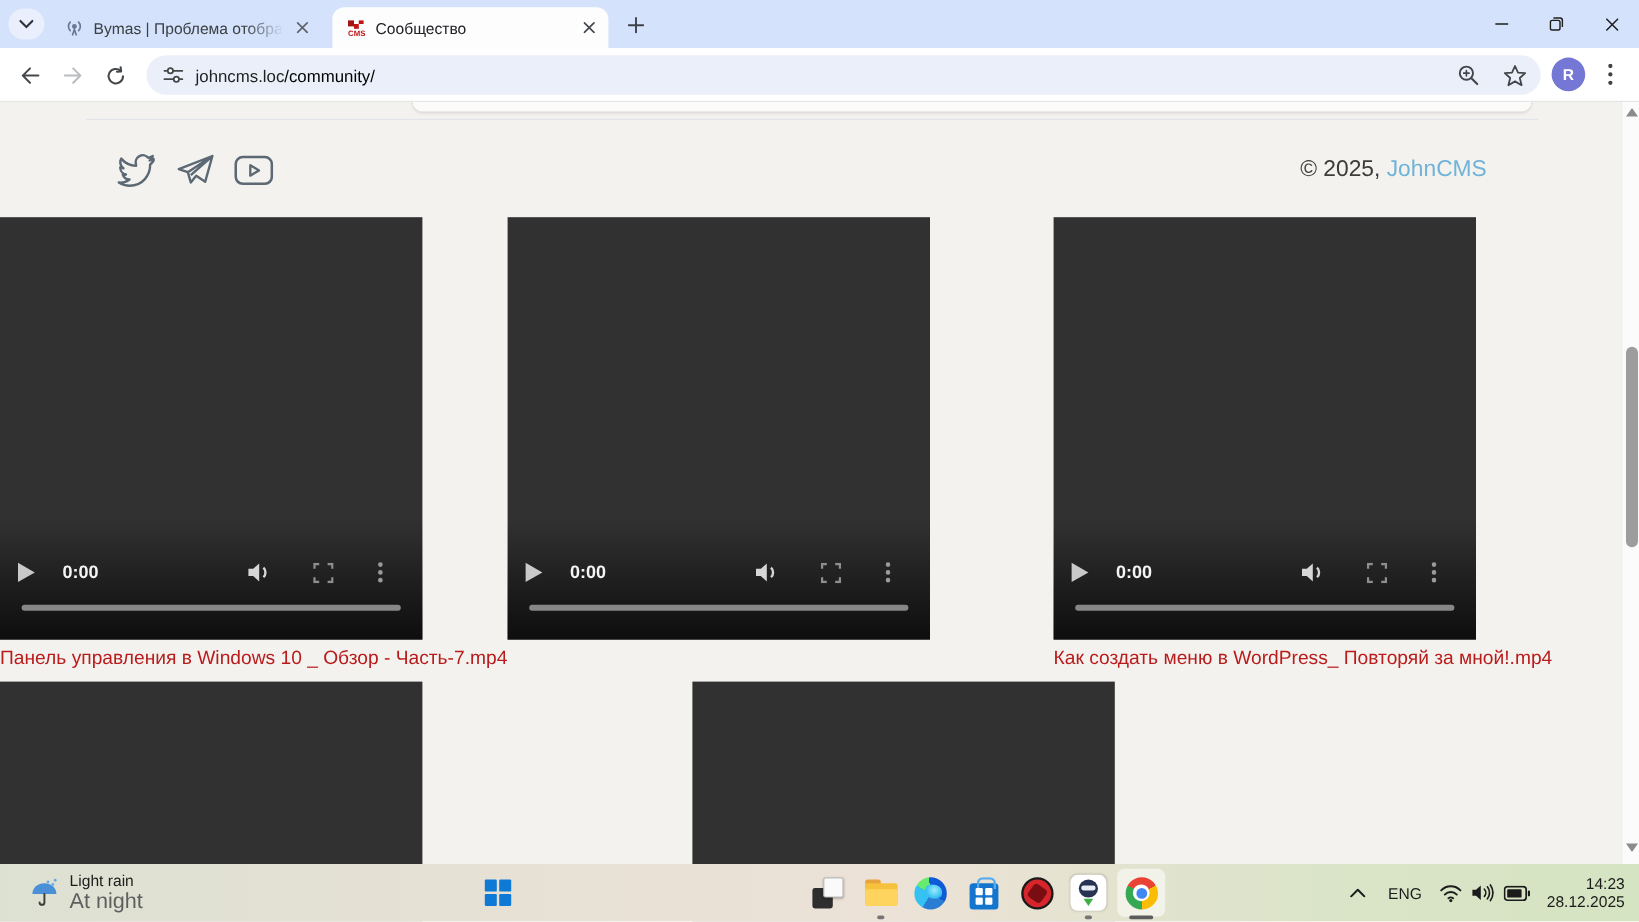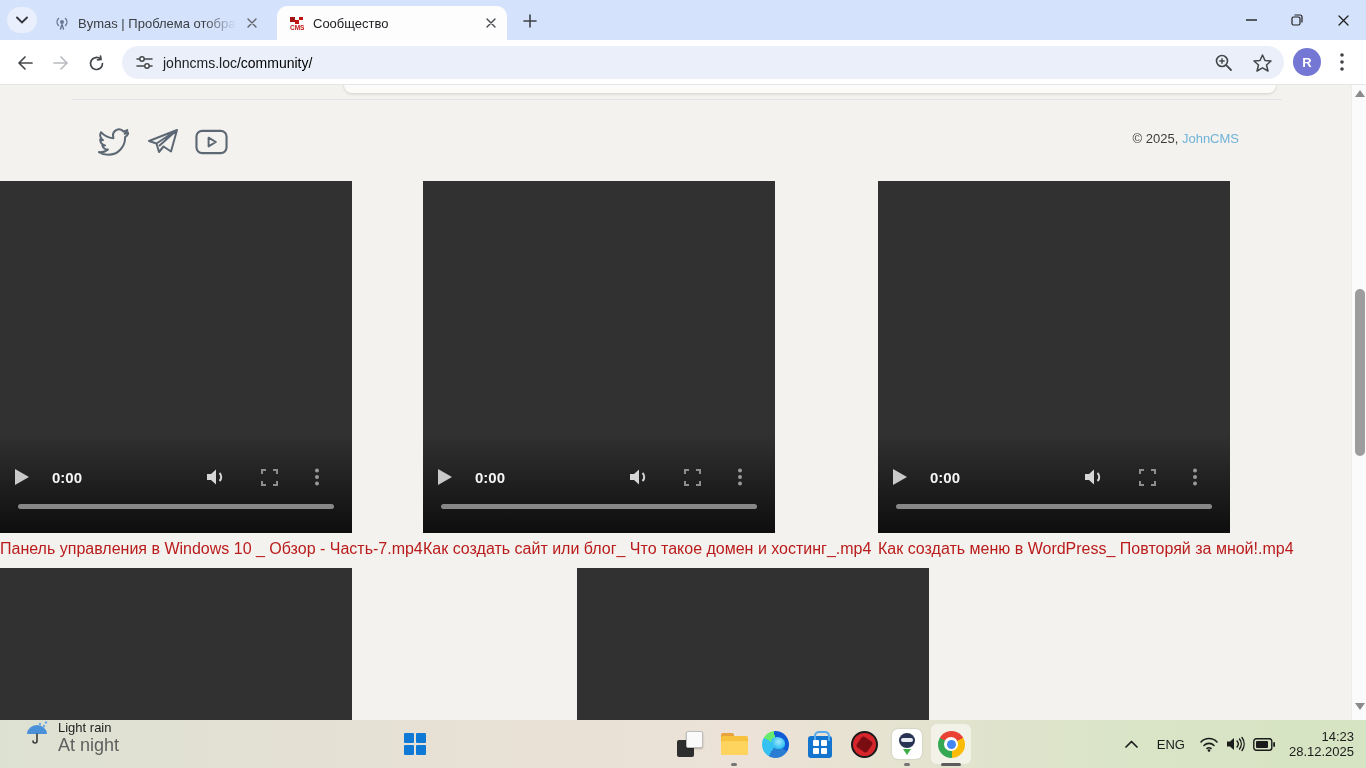--- a/index.html
+++ b/index.html
@@ -30,21 +30,21 @@
   .omni-right { position:absolute; right:12px; top:0; height:33px; display:flex; align-items:center; gap:20px; }
   .avatar { position:absolute; right:45px; top:8px; width:28px; height:28px; border-radius:50%; background:#7478d4; color:#fff; font-size:13px; font-weight:bold; display:flex; align-items:center; justify-content:center; cursor:pointer; }
   .kebab { position:absolute; right:12px; top:8px; width:24px; height:28px; display:flex; align-items:center; justify-content:center; cursor:pointer; }
 
   
   .page { position:absolute; top:85px; left:0; width:1351px; height:683px; background:#f4f2ee; overflow:hidden; }
   .card-top { position:absolute; left:344px; top:-4px; width:932px; height:12px; background:#fcfbfa; border-radius:0 0 8px 8px; box-shadow:0 1px 3px rgba(0,0,0,0.14); }
   .divider { position:absolute; left:72px; top:14px; width:1210px; height:1px; background:#e1e4e8; }
   .social-row { position:absolute; left:97px; top:40px; display:flex; gap:16px; }
   .social-icon { width:33px; height:33px; display:flex; align-items:center; justify-content:center; cursor:pointer; }
-  .copyright { position:absolute; right:112px; top:46px; font-size:13px; color:#3c3c3c; }
+  .copyright { position:absolute; right:112px; top:46px; font-size:19px; color:#3c3c3c; }
   .copyright a { color:#6fb3d8; text-decoration:none; cursor:pointer; }
 
   .video { position:absolute; background:#313131; }
   .video .ctrl-fade { position:absolute; left:0; right:0; bottom:0; height:100px; background:linear-gradient(180deg, rgba(0,0,0,0) 0%, rgba(0,0,0,0.72) 100%); }
   .video .ctrl-row { position:absolute; left:0; top:284px; width:100%; height:30px;font-weight:bold; }
   .video .play-btn { position:absolute; left:14px; top:3px; cursor:pointer; }
   .video .v-time { position:absolute; left:52px; top:4px; color:#f5f5f5; font-size:15px; }
   .video .vol-btn { position:absolute; left:206px; top:3px; cursor:pointer; }
   .video .fs-btn { position:absolute; left:261px; top:4px; cursor:pointer; }
   .video .more-btn { position:absolute; left:315px; top:3px; cursor:pointer; }
@@ -54,21 +54,21 @@
 
   
   .scrollbar { position:absolute; right:0; top:85px; width:15px; height:635px; background:#fbfbfb; border-left:1px solid #ededed; }
   .sb-arrow { position:absolute; left:3px; width:0; height:0; border-left:5px solid transparent; border-right:5px solid transparent; }
   .sb-arrow.up { top:5px; border-bottom:7px solid #8a8a8a; }
   .sb-arrow.down { top:618px; border-top:7px solid #8a8a8a; }
   .sb-thumb { position:absolute; left:2.5px; top:204px; width:10px; height:167px; background:#9d9d9d; border-radius:5px; cursor:pointer; }
 
   
   .taskbar { position:absolute; left:0; top:720px; width:1366px; height:48px; background:linear-gradient(90deg,#dde1d2 0%,#e9e1d6 38%,#ece2d7 55%,#dbe4c8 80%,#d5e4c2 100%); z-index:50; }
-  .weather { position:absolute; left:16px; top:0; height:48px; display:flex; gap:8px; cursor:pointer; padding:0 8px; }
+  .weather { position:absolute; left:16px; top:0; height:48px; display:flex; align-items:center; gap:8px; cursor:pointer; padding:0 8px; }
   .weather-text .w1 { font-size:13px; color:#1d1d1d; }
   .weather-text .w2 { font-size:18px; color:#5f5f5f; }
   .start-btn { position:absolute; left:399px; top:8px; width:32px; height:32px; display:flex; align-items:center; justify-content:center; cursor:pointer; }
   .win-logo { width:22px; height:22px; display:grid; grid-template-columns:10px 10px; grid-template-rows:10px 10px; gap:2px; }
   .win-logo span { background:#0e7ad6; border-radius:1px; }
   .tb-search { position:absolute; left:445px; top:9px; width:214px; height:30px; background:#fdfdfd; border:1px solid #d2d2cc; border-radius:15px; display:flex; align-items:center; gap:9px; padding-left:12px; cursor:text; }
   .tb-search span { font-size:14px; color:#3c3c3c; }
   .tb-icon { position:absolute; top:6px; width:36px; height:36px; display:flex; align-items:center; justify-content:center; cursor:pointer; border-radius:6px; }
   .run-dot { position:absolute; top:43px; width:6px; height:3px; border-radius:2px; background:#757575; }
   .chrome-active-bg { position:absolute; left:931px; top:4px; width:40px; height:40px; background:rgba(255,255,255,0.55); border-radius:6px; }
@@ -316,21 +316,20 @@
         <svg class="more-btn" width="4" height="18" viewBox="0 0 4 18">
             <circle cx="2" cy="2.5" r="2" fill="#9a9a9a"></circle>
             <circle cx="2" cy="9" r="2" fill="#9a9a9a"></circle>
             <circle cx="2" cy="15.5" r="2" fill="#9a9a9a"></circle>
           </svg>
       </div>
       <div class="seekbar"></div>
     </div>
 
     <div class="filename" style="left:0;">Панель управления в Windows 10 _ Обзор - Часть-7.mp4</div>
-    <div class="filename" style="left:423px;">Как создать сайт или блог_ Что такое домен и хостинг_.mp4</div>
     <div class="filename" style="left:878px;">Как создать меню в WordPress_ Повторяй за мной!.mp4</div>
 
     <div class="video" style="left:0; top:483px; width:352px; height:200px;"></div>
     <div class="video" style="left:577px; top:483px; width:352px; height:200px;"></div>
   </div>
 
   <div class="scrollbar">
     <div class="sb-arrow up"></div>
     <div class="sb-thumb"></div>
     <div class="sb-arrow down"></div>

